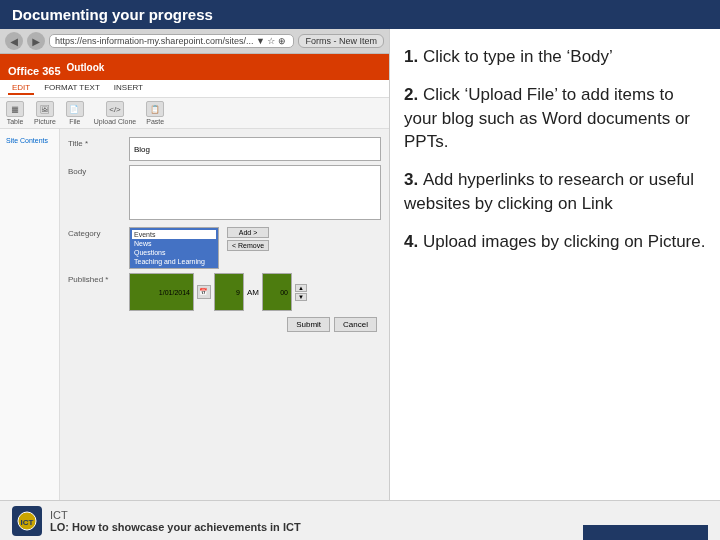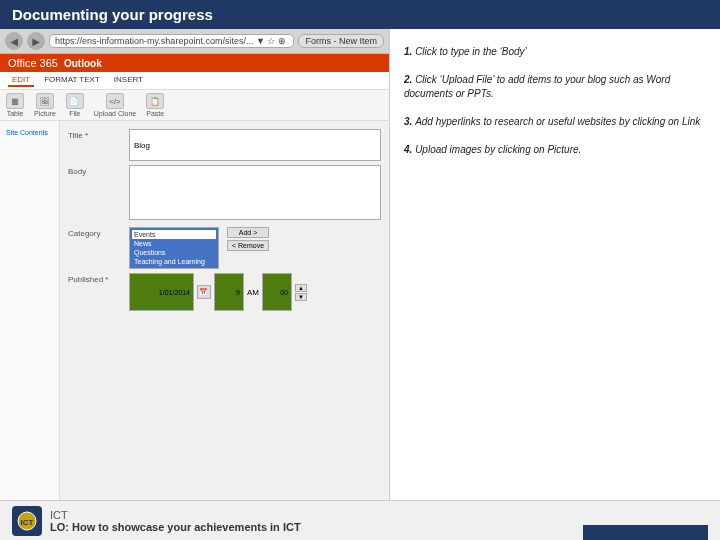--- a/index.html
+++ b/index.html
@@ -77,21 +77,22 @@
       color: #fff;
       padding: 3px 8px;
       font-size: 10px;
       font-weight: bold;
       display: flex;
       align-items: center;
       gap: 6px;
     }
     .office-logo {
       font-size: 11px;
-      font-weight: normal;
+      font-weight: bold;
+      margin-top: 8px;
     }
 
     
     .outlook-toolbar {
       background: #f5f5f5;
       border-bottom: 1px solid #ddd;
       padding: 3px 6px;
       display: flex;
       align-items: center;
       gap: 10px;
@@ -181,21 +182,21 @@
     }
     .form-field {
       flex: 1;
     }
     .text-input {
       width: 100%;
       border: 1px solid #aaa;
       padding: 2px 4px;
       font-size: 8px;
       background: #fff;
-      height: 32px;
+      height: 24px;
     }
     .text-area {
       width: 100%;
       border: 1px solid #aaa;
       padding: 2px 4px;
       font-size: 8px;
       background: #fff;
       height: 55px;
       resize: none;
     }
@@ -272,24 +273,23 @@
 
     
     .right-panel {
       width: 330px;
       padding: 16px 14px;
       background: #fff;
       overflow: auto;
     }
     .instruction-item {
       margin-bottom: 14px;
-      font-size: 10px;
+      font-size: 17px;
       line-height: 1.4;
       color: #222;
-      font-style: italic;
     }
     .instruction-item strong {
       display: inline;
     }
 
     
     .footer {
       height: 40px;
       background: #f0f0f0;
       border-top: 1px solid #ccc;
@@ -457,20 +457,24 @@
                 <input class="date-input date-small" type="text" value="9" style="">
                 <span style="font-size:8px;">AM</span>
                 <input class="date-input date-small" type="text" value="00" style="">
                 <div style="display:flex; flex-direction:column; gap:1px;">
                   <div style="font-size:6px; background:#e0e0e0; border:1px solid #aaa; padding:0 2px; cursor:pointer;">▲</div>
                   <div style="font-size:6px; background:#e0e0e0; border:1px solid #aaa; padding:0 2px; cursor:pointer;">▼</div>
                 </div>
               </div>
             </div>
 
+            <div class="publish-btns">
+              <button class="pub-btn">Submit</button>
+              <button class="pub-btn">Cancel</button>
+            </div>
 
           </div>
         </div>
       </div>
 
       <div class="right-panel">
         <div class="instruction-item">
           <strong>1. </strong>
           <span>Click to type in the ‘Body’</span>
         </div>

